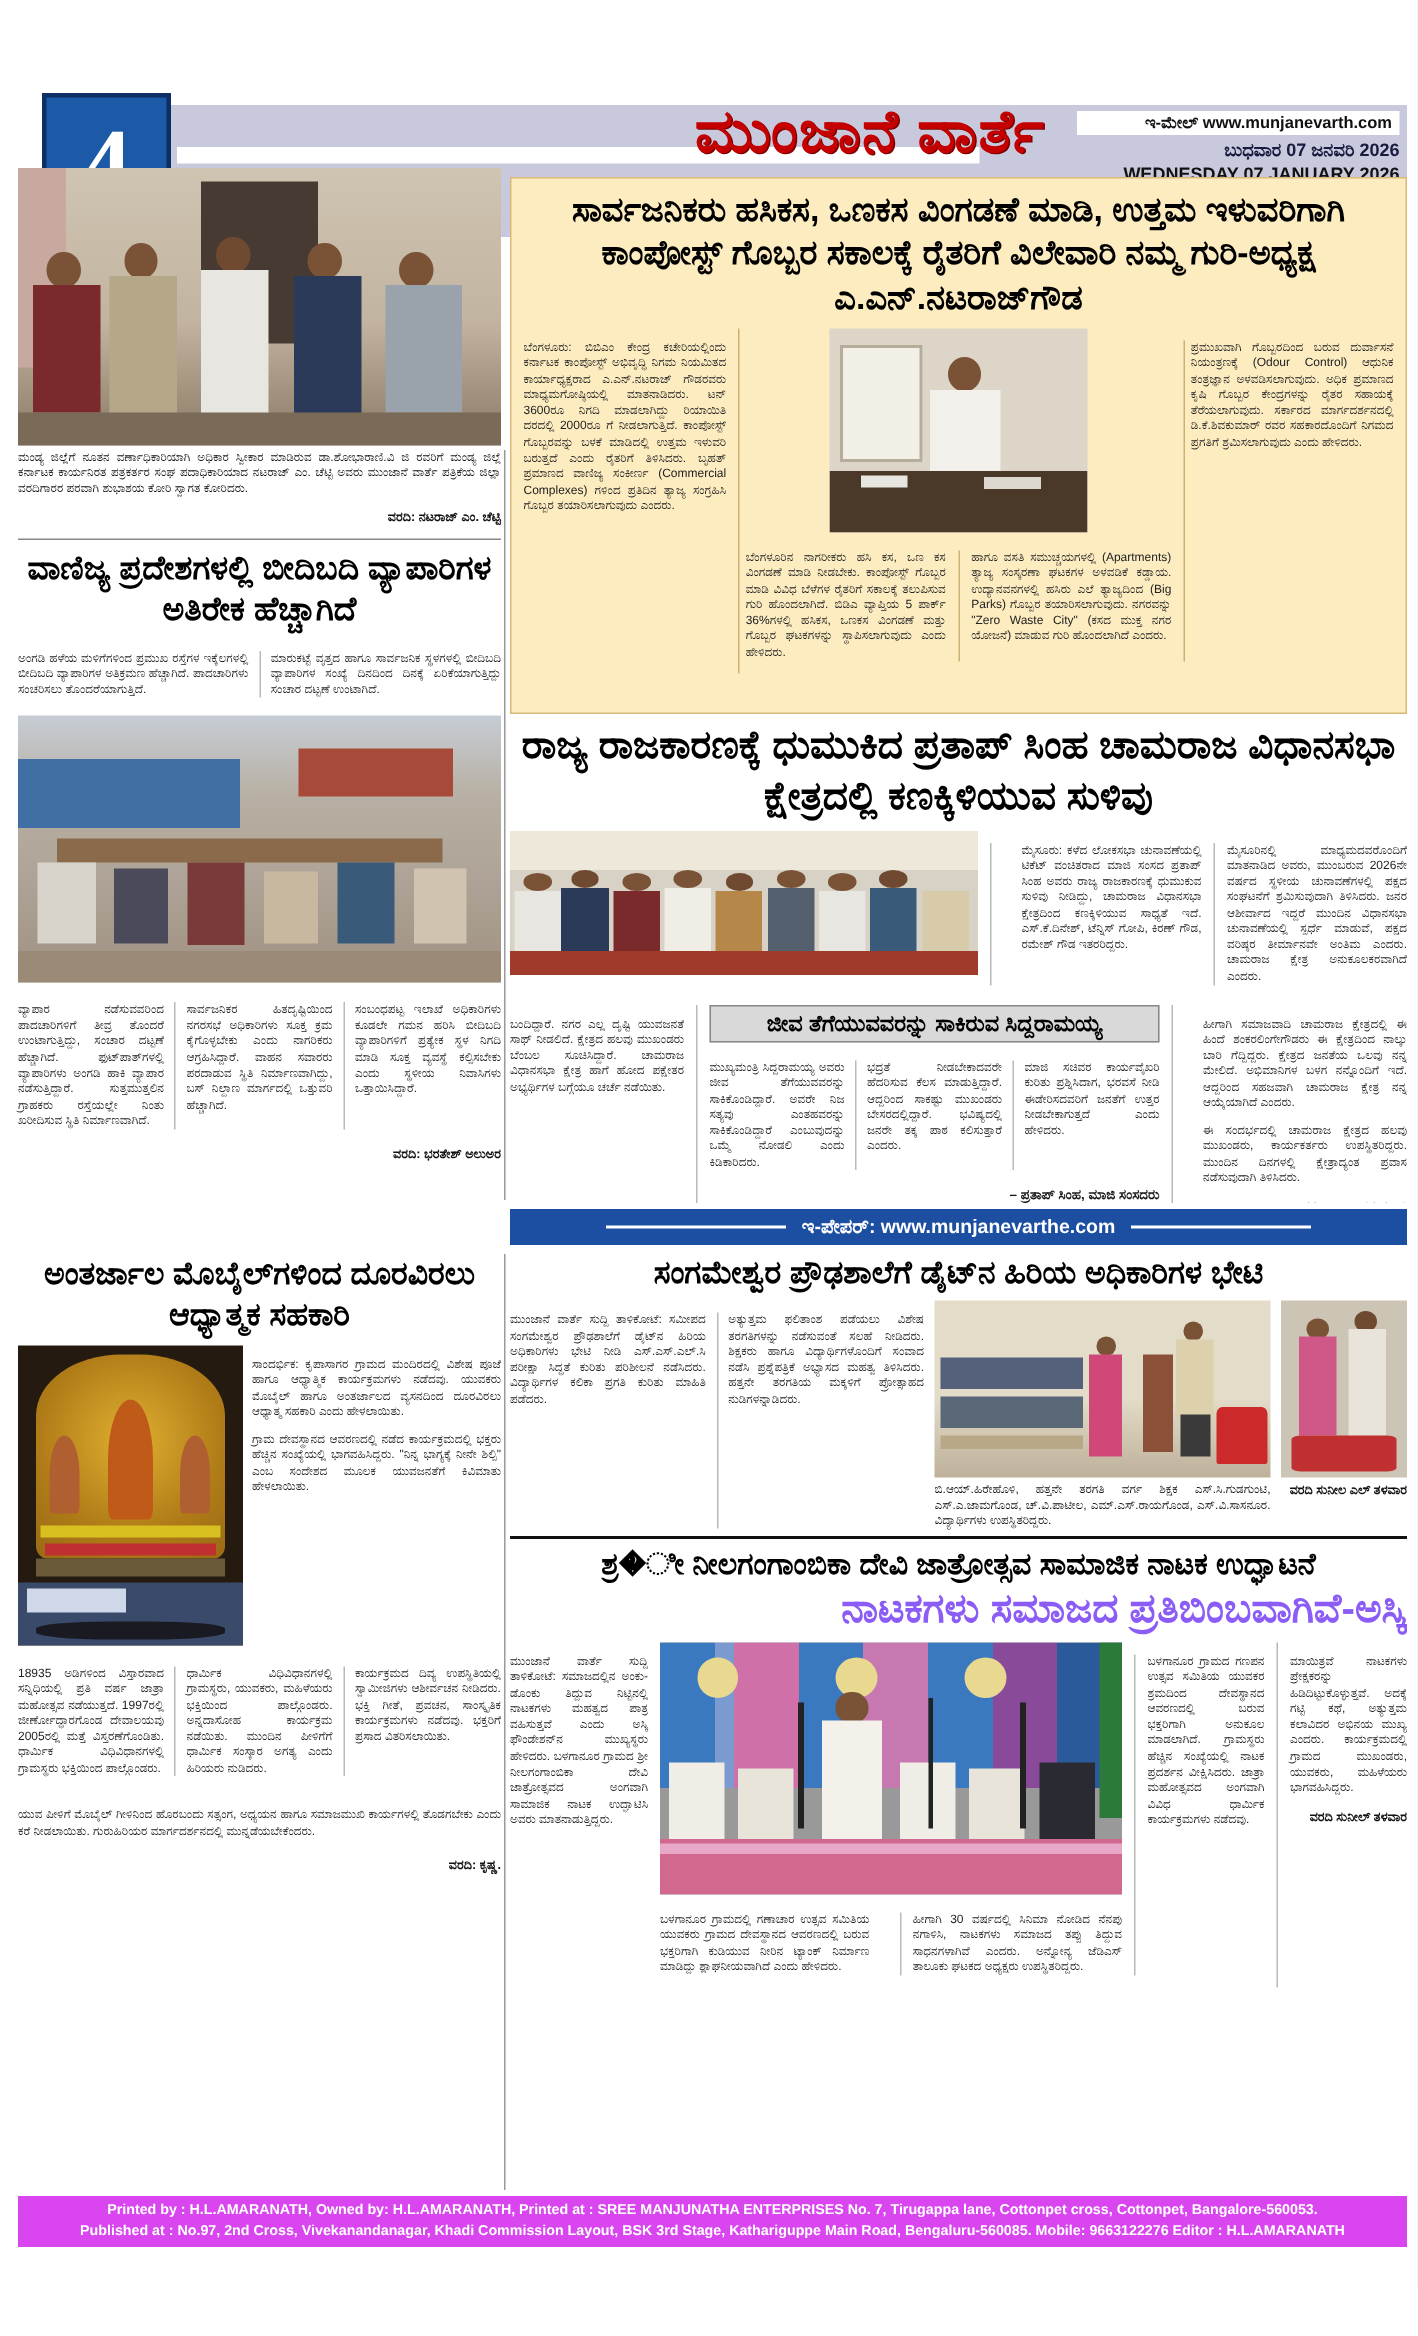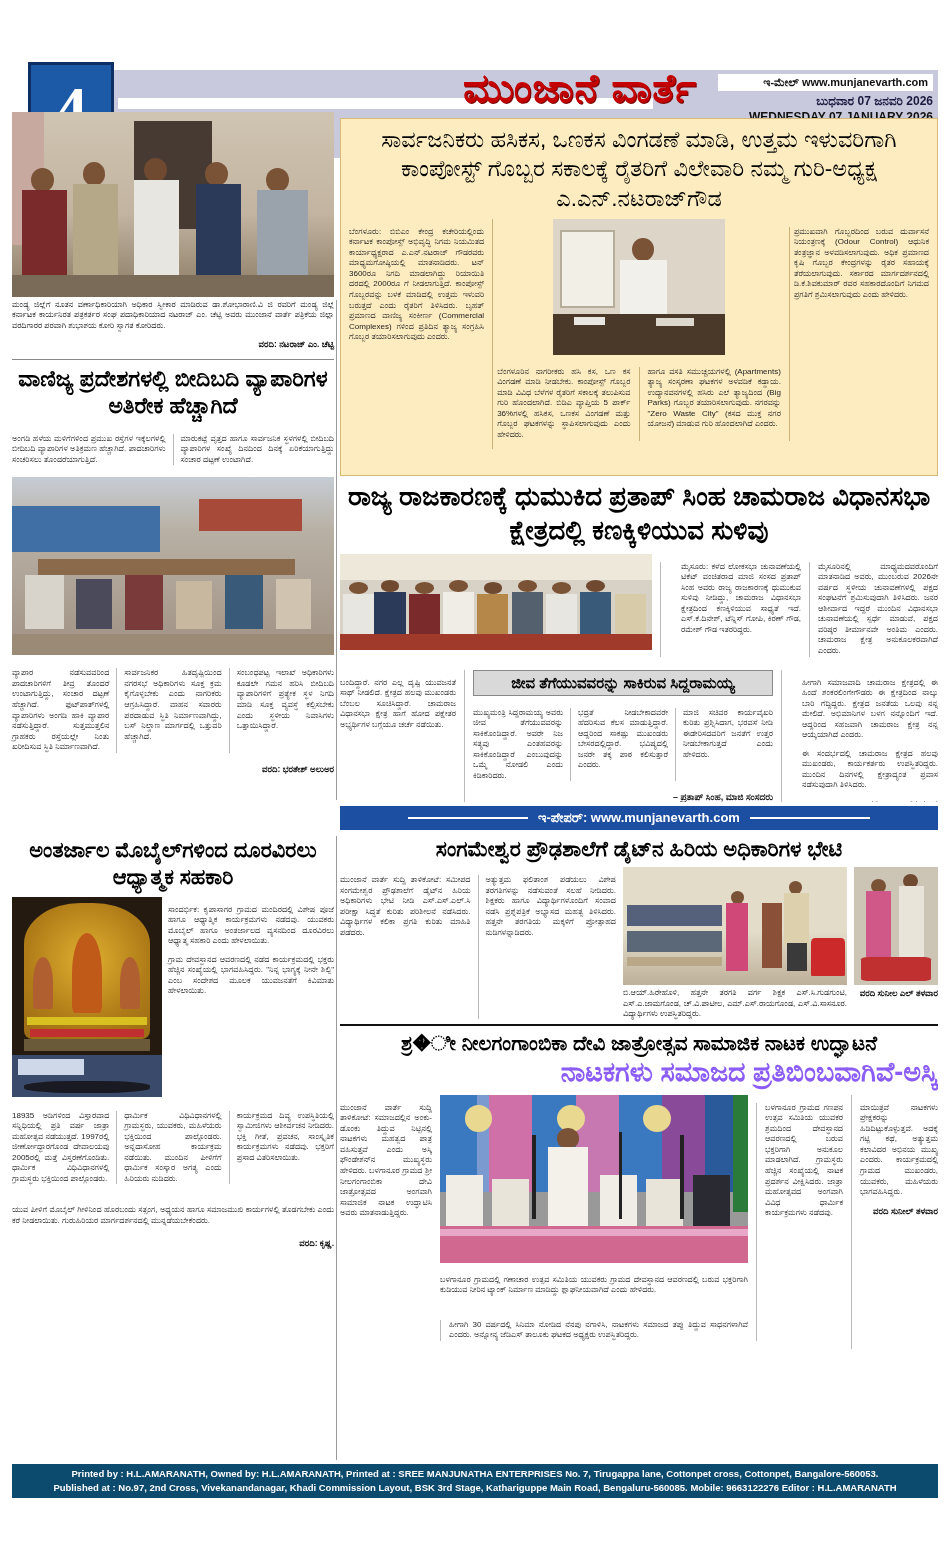--- a/index.html
+++ b/index.html
@@ -29,21 +29,21 @@
   .ph{position:relative;overflow:hidden;background:#999;}
   .ph i{position:absolute;display:block;}
   .cap{font-size:8px;line-height:1.3;text-align:justify;color:#111;margin-top:3px;}
   
   .leftcol{position:absolute;left:12px;top:112px;width:322px;}
   .hrline{height:1px;background:#888;margin:5px 0;}
   .mandya-head{font-size:22px;font-weight:bold;text-align:center;line-height:1.25;color:#000;margin:4px 0 6px;}
   
   .compost{position:absolute;left:340px;top:118px;width:598px;height:358px;background:#fcecc0;
            border:1px solid #d9b977;box-sizing:border-box;padding:6px 8px;overflow:hidden;}
-  .compost h1{margin:0;font-size:22.5px;line-height:1.3;font-weight:normal;text-align:center;color:#000;}
+  .compost h1{margin:0;font-size:22.5px;line-height:1.3;font-weight:bold;text-align:center;color:#000;}
   .compost .cols{display:flex;gap:8px;margin-top:6px;}
   .compost .cn{flex:1;min-width:0;}
   .compost .mid{flex:2.1;display:flex;flex-direction:column;min-width:0;}
   .compost .cn + .mid,.compost .mid + .cn,.compost .cn + .cn{border-left:1px solid #cbb176;padding-left:4px;}
   .compost .sub{display:flex;gap:8px;flex:1;margin-top:4px;}
   .compost .sub .c{flex:1;min-width:0;}
   .compost .sub .c + .c{border-left:1px solid #cbb176;padding-left:8px;}
   
   .pratap{position:absolute;left:340px;top:480px;width:598px;height:322px;overflow:hidden;}
   .pratap h1{margin:0;font-size:26px;line-height:1.3;font-weight:bold;text-align:center;color:#000;}
@@ -65,26 +65,26 @@
   .sangam{position:absolute;left:340px;top:836px;width:598px;height:186px;overflow:hidden;}
   .sangam h1{margin:0;font-size:21px;line-height:1.25;font-weight:bold;text-align:center;color:#000;}
   .sangam .grow{display:flex;gap:7px;margin-top:5px;}
   .rule{position:absolute;left:340px;top:1024px;width:598px;height:2px;background:#111;}
   
   .drama{position:absolute;left:340px;top:1030px;width:598px;height:430px;overflow:hidden;}
   .drama .h1a{margin:0;font-size:20px;font-weight:bold;text-align:center;color:#000;line-height:1.3;}
   .drama .h1b{margin:0;font-size:27px;font-weight:bold;text-align:right;color:#8b5cf6;line-height:1.25;}
   .drama .drow{display:flex;gap:8px;margin-top:5px;}
   .drama .mid{width:308px;flex:none;display:flex;flex-direction:column;}
-  .drama .dcaps{display:flex;gap:8px;margin-top:4px;flex-direction:column;}
+  .drama .dcaps{display:flex;gap:20px;margin-top:4px;}
   .drama .dcaps .c{flex:1;min-width:0;}
   .drama .dcaps .c + .c{border-left:1px solid #b9b9b9;padding-left:8px;}
   .drama .side{flex:1;min-width:0;border-left:1px solid #b9b9b9;padding-left:8px;}
   
-  .footer{position:absolute;left:12px;top:1464px;width:926px;height:34px;background:#0c4a6e;color:#fff;
+  .footer{position:absolute;left:12px;top:1464px;width:926px;height:34px;background:#d946ef;color:#fff;
           display:flex;flex-direction:column;align-items:center;justify-content:center;
           font-size:9.5px;font-weight:bold;line-height:1.5;text-align:center;}
   
   .vsep1{position:absolute;left:336px;top:300px;width:1px;height:500px;background:#9a9a9a;}
   .vsep2{position:absolute;left:336px;top:836px;width:1px;height:624px;background:#9a9a9a;}
 </style>
 </head>
 <body>
 
 <div class="page">
@@ -207,21 +207,21 @@
       <div style="width:136px;flex:none;border-left:1px solid #b9b9b9;padding-left:20px;">
         <p class="bodytxt">ಹೀಗಾಗಿ ಸಮಾಜವಾದಿ ಚಾಮರಾಜ ಕ್ಷೇತ್ರದಲ್ಲಿ ಈ ಹಿಂದೆ ಶಂಕರಲಿಂಗೇಗೌಡರು ಈ ಕ್ಷೇತ್ರದಿಂದ ನಾಲ್ಕು ಬಾರಿ ಗೆದ್ದಿದ್ದರು. ಕ್ಷೇತ್ರದ ಜನತೆಯ ಒಲವು ನನ್ನ ಮೇಲಿದೆ. ಅಭಿಮಾನಿಗಳ ಬಳಗ ನನ್ನೊಂದಿಗೆ ಇದೆ. ಆದ್ದರಿಂದ ಸಹಜವಾಗಿ ಚಾಮರಾಜ ಕ್ಷೇತ್ರ ನನ್ನ ಆಯ್ಕೆಯಾಗಿದೆ ಎಂದರು.</p>
         <p class="bodytxt" style="margin-top:4px;">ಈ ಸಂದರ್ಭದಲ್ಲಿ ಚಾಮರಾಜ ಕ್ಷೇತ್ರದ ಹಲವು ಮುಖಂಡರು, ಕಾರ್ಯಕರ್ತರು ಉಪಸ್ಥಿತರಿದ್ದರು. ಮುಂದಿನ ದಿನಗಳಲ್ಲಿ ಕ್ಷೇತ್ರಾದ್ಯಂತ ಪ್ರವಾಸ ನಡೆಸುವುದಾಗಿ ತಿಳಿಸಿದರು.</p>
         <p class="byline">ವರದಿ ಎಂ.ರಾಜ್‌ಕುಮಾರ್</p>
       </div>
     </div>
   </div>
 
   <div class="epaper">
     <span class="ln"></span>
-    <span>ಇ-ಪೇಪರ್: www.munjanevarth.com</span>
+    <span>ಇ-ಪೇಪರ್: www.munjanevarthe.com</span>
     <span class="ln"></span>
   </div>
 
   <div class="spirit">
     <h2>ಅಂತರ್ಜಾಲ ಮೊಬೈಲ್‌ಗಳಿಂದ ದೂರವಿರಲು ಆಧ್ಯಾತ್ಮಕ ಸಹಕಾರಿ</h2>
     <div class="srow">
       <div class="ph" style="width:150px;height:200px;flex:none;background:#241a10;">
         <i style="left:8%;top:3%;width:84%;height:68%;background:radial-gradient(circle at 50% 42%,#e0b030 0%,#b07c18 60%,#9a6a14 100%);border-radius:45% 45% 6% 6% / 30% 30% 6% 6%;"></i>
         <i style="left:40%;top:18%;width:20%;height:40%;background:#c05a18;border-radius:50% 50% 10% 10%;"></i>
         <i style="left:14%;top:30%;width:13%;height:26%;background:#b06030;border-radius:50% 50% 10% 10%;"></i>

